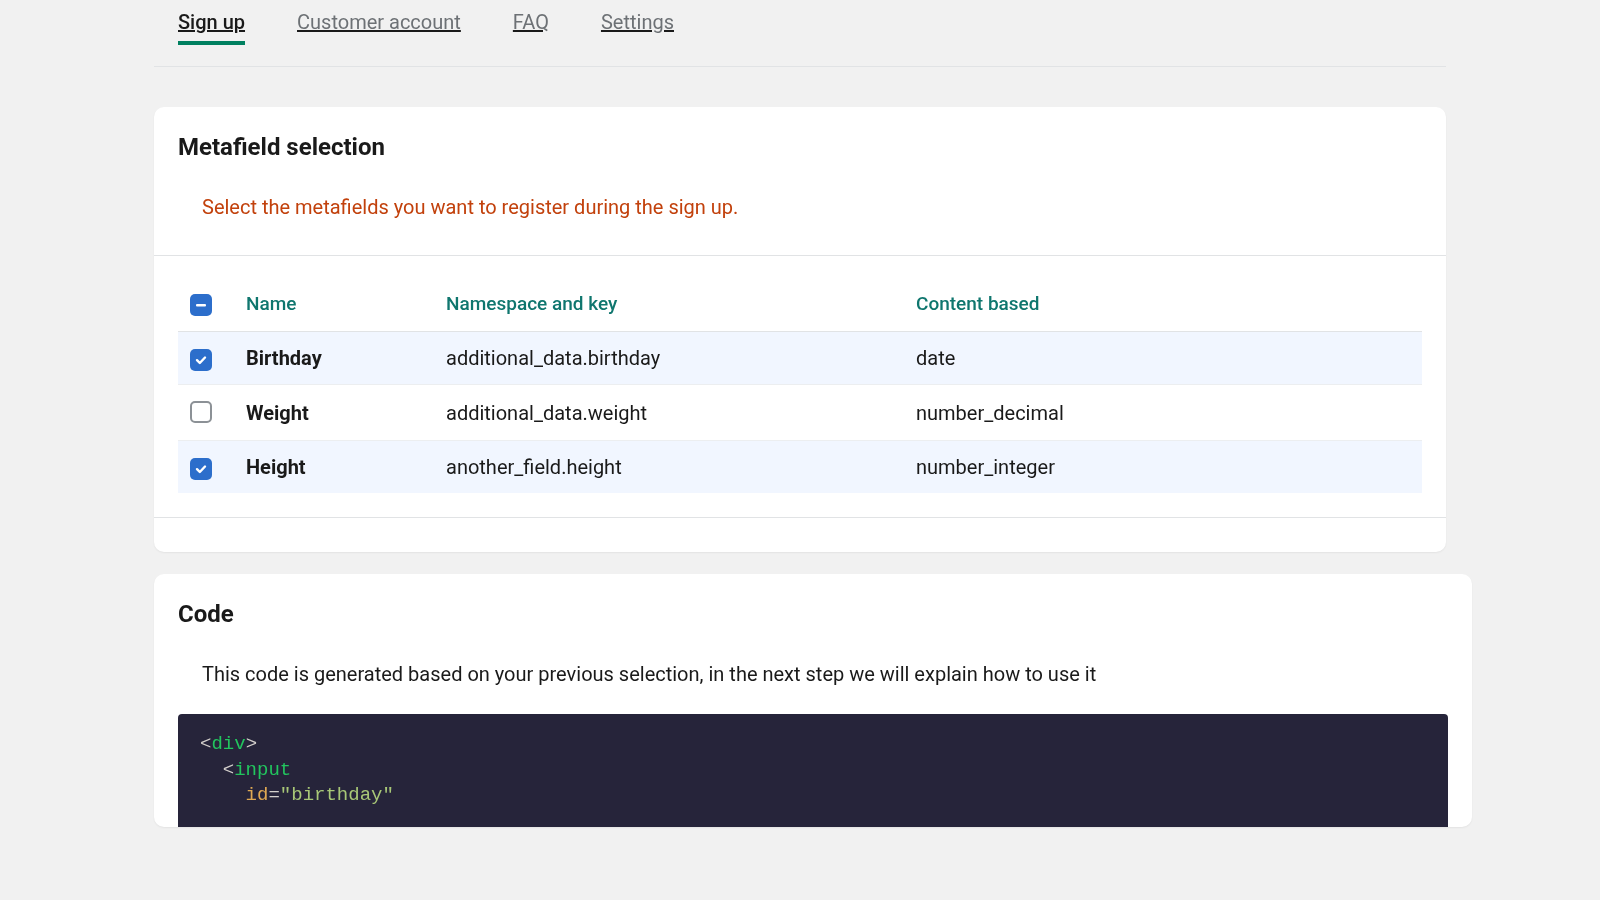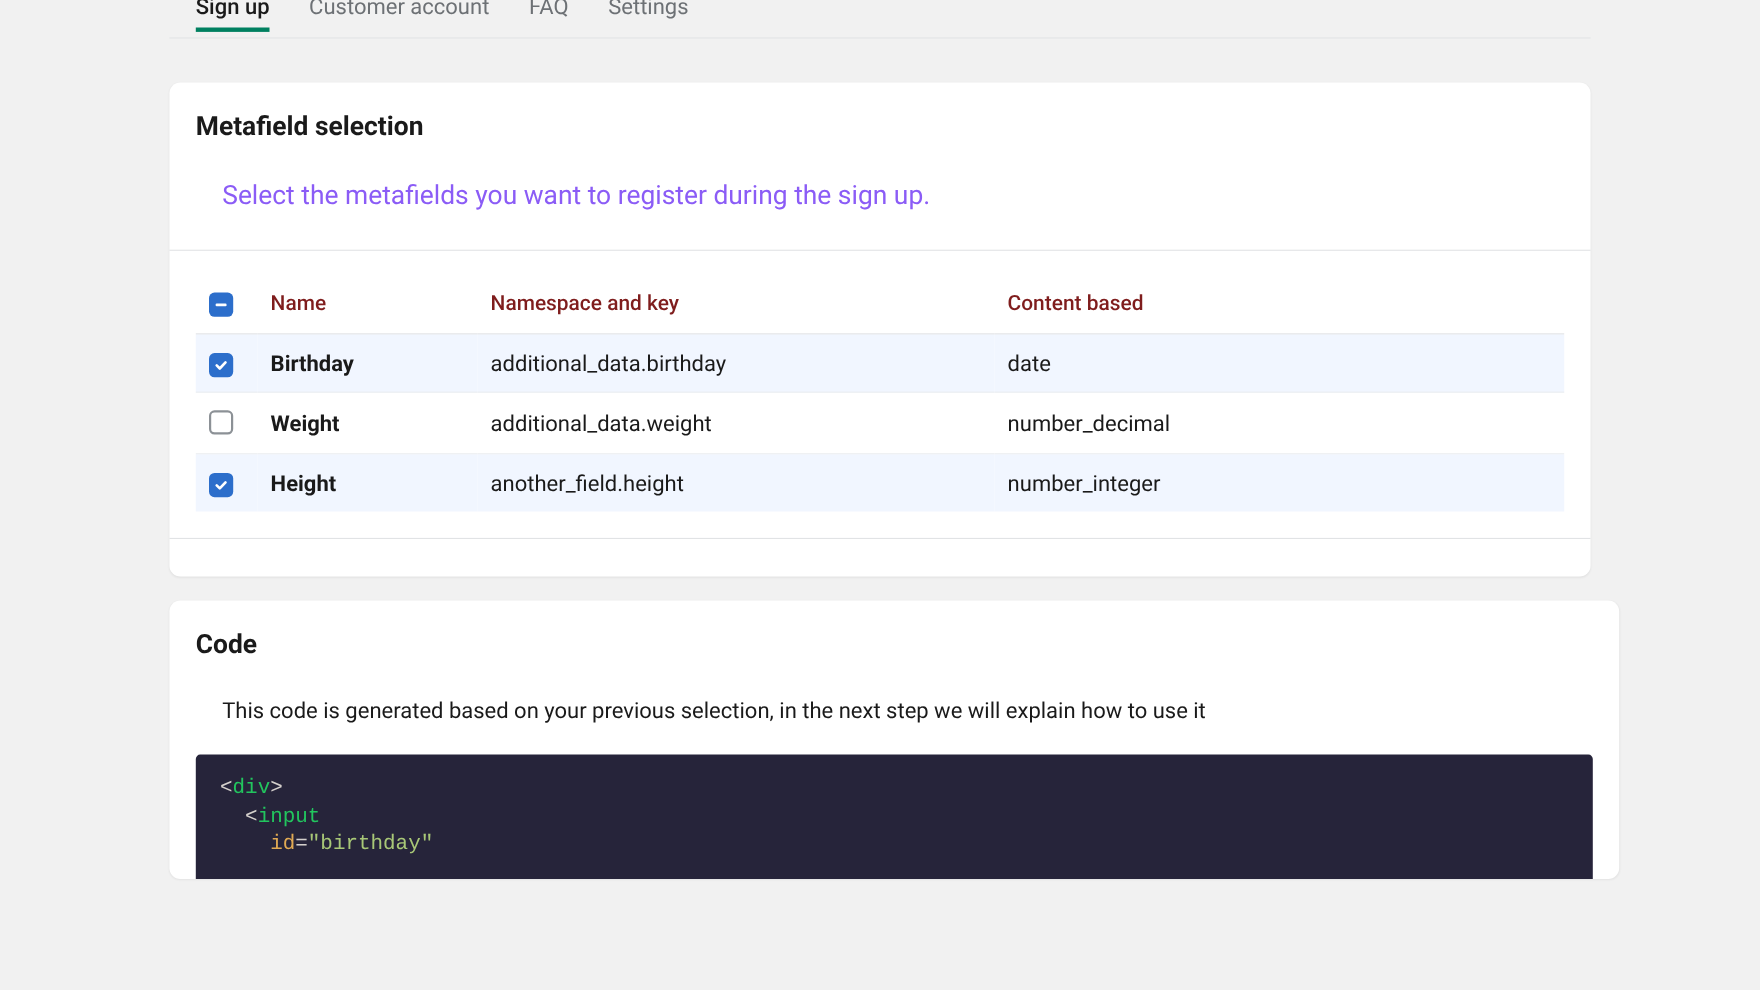--- a/index.html
+++ b/index.html
@@ -16,22 +16,23 @@
     padding: 0 24px;
   }
   .tabs-container {
     background: #f1f1f1;
     border-bottom: 1px solid #e1e3e5;
     margin: 0 130px;
     padding-top: 0;
   }
   .tabs {
     display: flex;
-    gap: 36px;
-    padding: 0 24px;
+    gap: 52px;
+    padding: 16px 24px;
+    text-decoration: underline;
   }
   .tab {
     padding: 0 0 10px 0;
     font-size: 20px;
     color: #6d7175;
     cursor: pointer;
     position: relative;
     top: -6px;
   }
   .tab.active {
@@ -53,38 +54,38 @@
     margin: 40px 130px 0 130px;
     box-shadow: 0 1px 2px rgba(0,0,0,0.06);
     padding: 26px 0 34px 0;
   }
   .card-title {
     font-size: 24px;
     font-weight: 700;
     padding: 0 24px 30px 24px;
   }
   .card-subtitle {
-    font-size: 24px;
-    color: #8b5cf6;
+    font-size: 20px;
+    color: #c2410c;
     padding: 4px 24px 36px 48px;
   }
   .table-wrapper {
     border-top: 1px solid #e1e3e5;
     border-bottom: 1px solid #e1e3e5;
     padding: 0 24px;
   }
   .table {
     width: 100%;
     border-collapse: collapse;
     margin: 24px 0;
   }
   .table thead th {
     text-align: left;
     font-weight: 500;
-    color: #7f1d1d;
+    color: #0f766e;
     font-size: 19px;
     padding: 12px 12px 16px 12px;
     border-bottom: 1px solid #e1e3e5;
   }
   .table tbody td {
     font-size: 20px;
     padding: 14px 12px;
     border-bottom: 1px solid #eceef0;
     color: #1a1a1a;
   }

